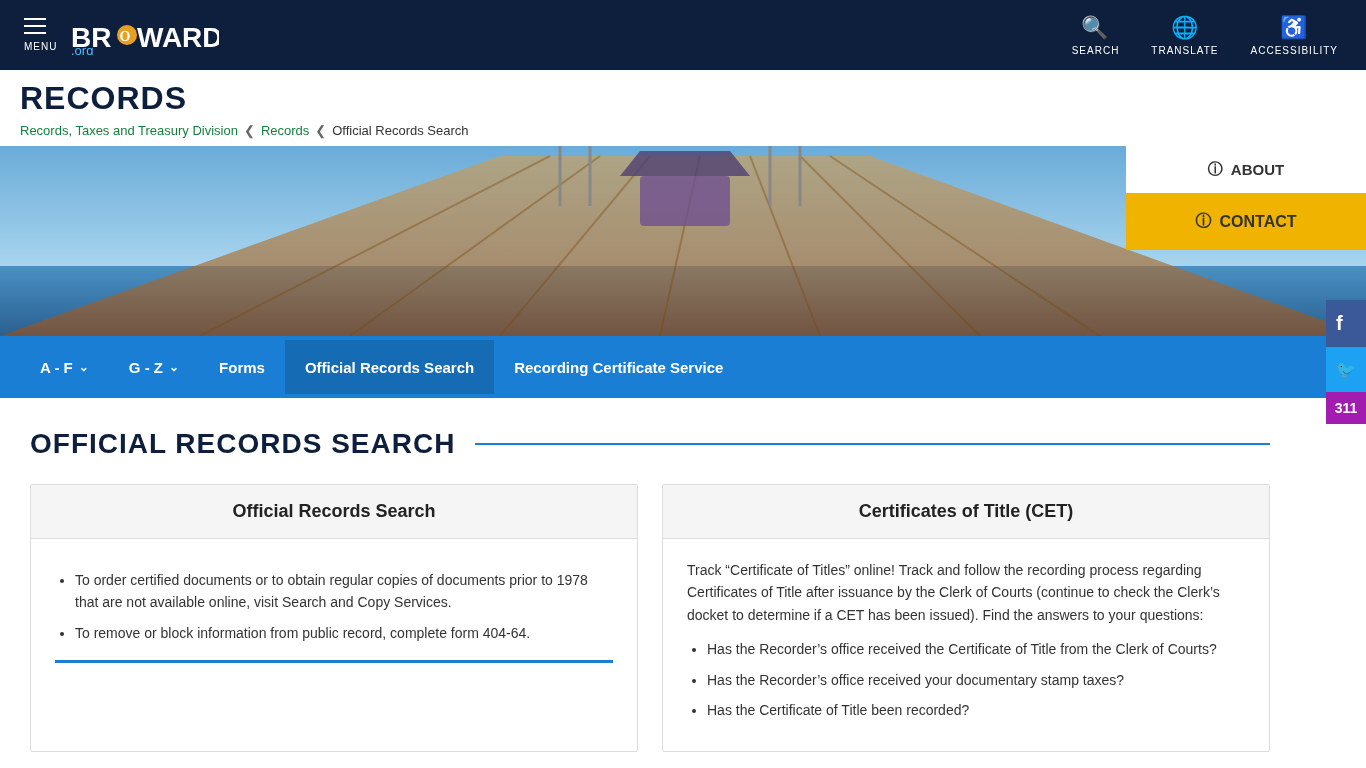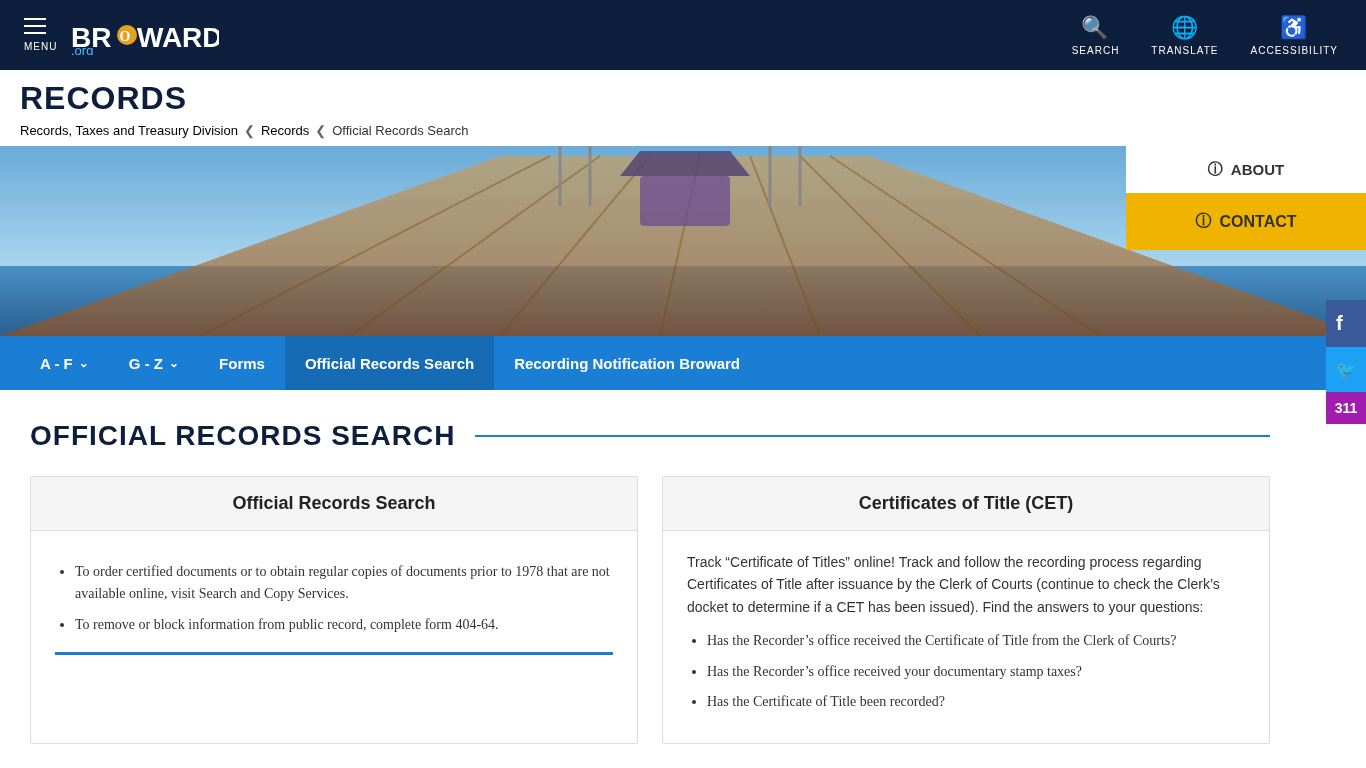--- a/index.html
+++ b/index.html
@@ -49,21 +49,21 @@
       padding-bottom: 6px;
     }
     .breadcrumb-trail {
       display: flex;
       align-items: center;
       font-size: 13px;
       color: #0070c0;
       padding-bottom: 8px;
       flex-wrap: wrap;
     }
-    .breadcrumb-trail a { color: #000000; text-decoration: none; }
+    .breadcrumb-trail a { color: #15803d; text-decoration: none; }
     .breadcrumb-trail .sep { margin: 0 6px; color: #666; }
     .breadcrumb-trail .current { color: #333; }
 
     
     .hero {
       width: 100%;
       height: 190px;
       background: linear-gradient(to bottom, #87CEEB 0%, #b0d8f0 30%, #a0c8e0 50%, #8db8d0 70%);
       position: relative;
       overflow: hidden;
@@ -108,21 +108,21 @@
       gap: 8px;
       width: 240px;
       justify-content: center;
     }
 
     
     .blue-nav {
       background: #1a7fd4;
       display: flex;
       align-items: center;
-      height: 54px;
+      height: 62px;
       padding: 0 20px;
     }
     .blue-nav-item {
       color: #fff;
       font-size: 15px;
       font-weight: 600;
       padding: 0 20px;
       cursor: pointer;
       height: 54px;
       display: flex;
@@ -189,21 +189,21 @@
       border-bottom: 1px solid #ddd;
     }
     .card-body {
       padding: 20px 24px;
       font-size: 14px;
       color: #333;
       line-height: 1.6;
     }
     .card-body p { margin-bottom: 12px; }
     .card-body ul { margin: 10px 0 10px 20px; }
-    .card-body ul li { margin-bottom: 8px; font-family: Liberation Serif, serif; }
+    .card-body ul li { margin-bottom: 8px; }
     .card-bottom-line {
       height: 3px;
       background: #1a7fd4;
       margin: 16px 0 0 0;
     }
   </style>
 </head>
 <body>
 
 <nav class="top-nav">
@@ -313,21 +313,21 @@
     <span>G - Z</span>
     <span class="chevron">⌄</span>
   </div>
   <div class="blue-nav-item">
     <span>Forms</span>
   </div>
   <div class="blue-nav-item active">
     <span>Official Records Search</span>
   </div>
   <div class="blue-nav-item">
-    <span>Recording Notification Broward</span>
+    <span>Recording Certificate Service</span>
   </div>
 </div>
 
 <div class="social-sidebar">
   <div class="social-fb">
     <span style="font-weight:900; font-size:20px;">f</span>
   </div>
   <div class="social-tw">
     <span style="font-size:16px;">🐦</span>
   </div>

